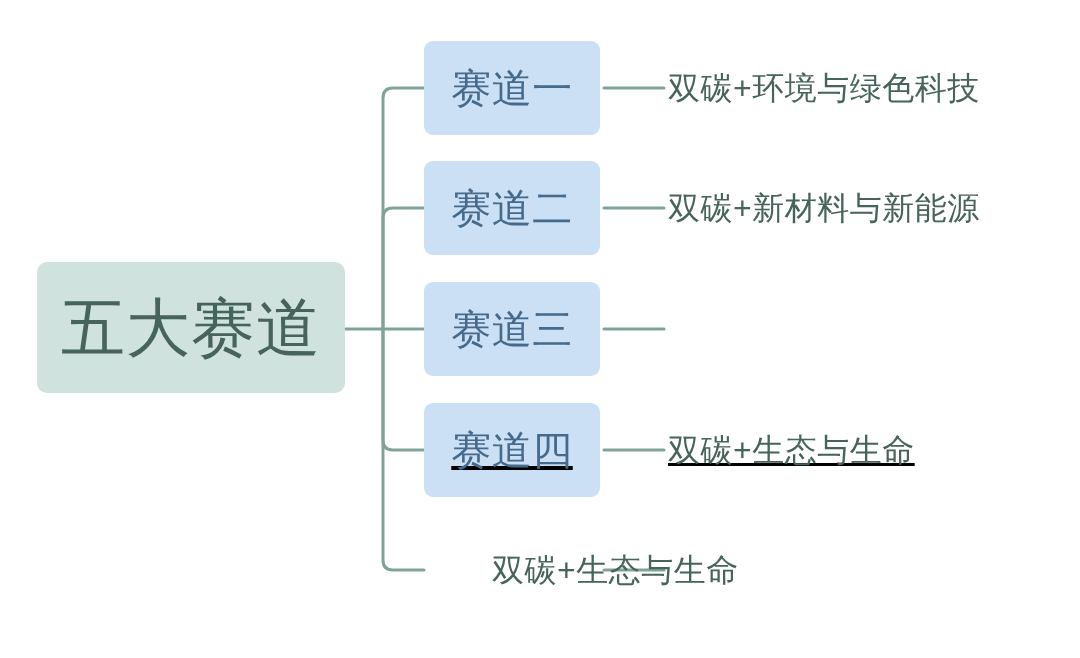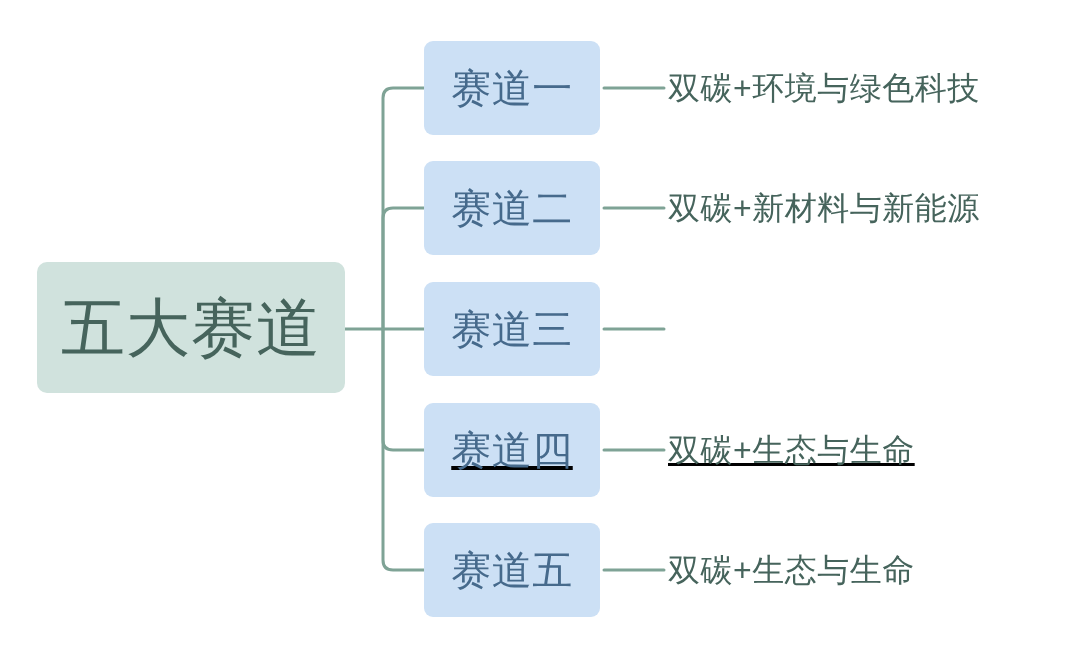--- a/index.html
+++ b/index.html
@@ -149,19 +149,16 @@
   </div>
 
   <div class="branch-row row-3">
     <div class="branch-node">
       <span class="branch-label">赛道四</span>
     </div>
     <span class="leaf-label">双碳+生态与生命</span>
   </div>
 
   <div class="branch-row row-4">
-    <div class="branch-node">
-      <span class="branch-label">赛道五</span>
-    </div>
     <span class="leaf-label">双碳+生态与生命</span>
   </div>
 
 </div>
 
 </body></html>

